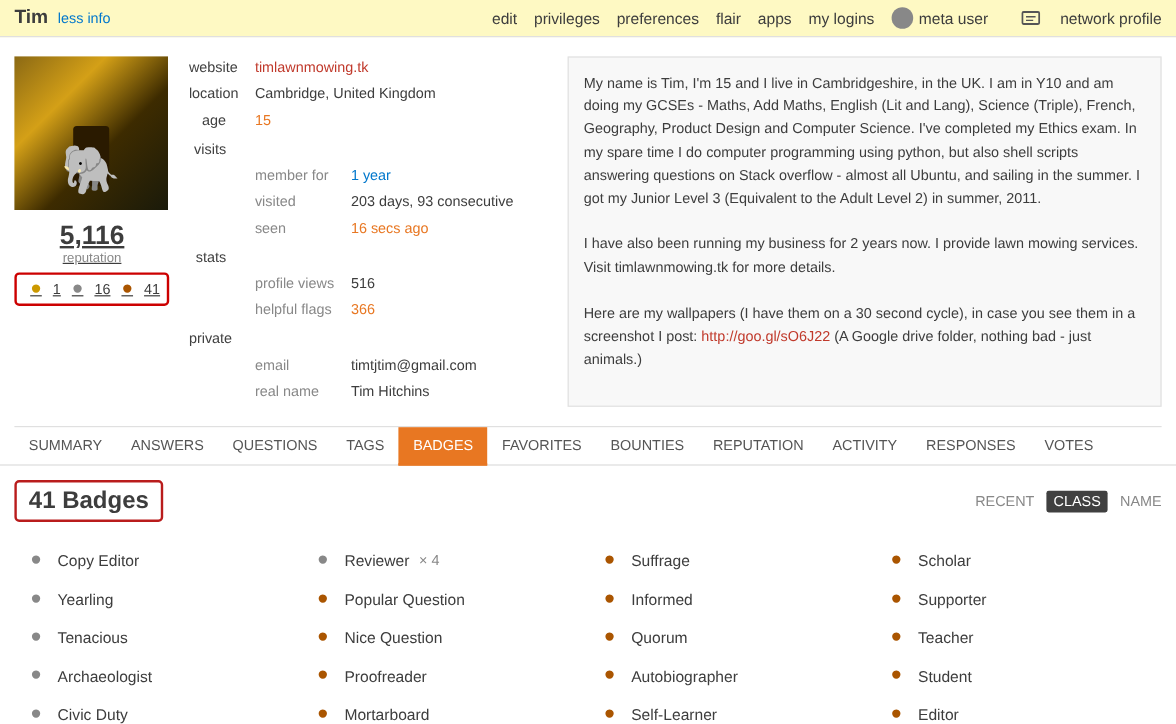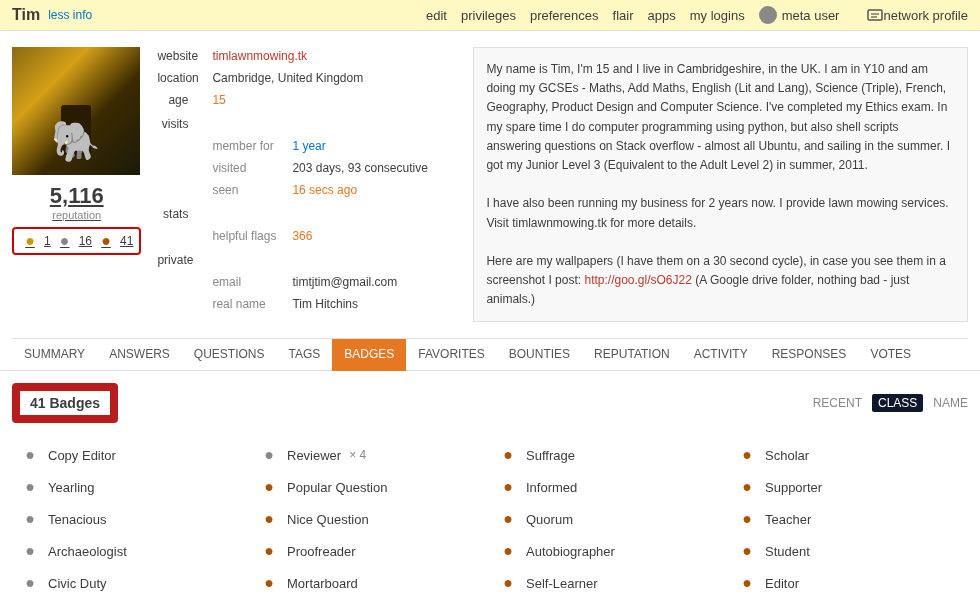--- a/index.html
+++ b/index.html
@@ -45,21 +45,21 @@
     }
     .meta-icon {
       width: 18px; height: 18px;
       background: #888;
       border-radius: 50%;
       display: inline-block;
     }
     .network-profile-btn {
       display: flex;
       align-items: center;
-      gap: 0;
+      gap: 16px;
       color: #3d3d3d;
       font-size: 13px;
     }
     .network-icon {
       width: 16px; height: 16px;
       display: inline-block;
     }
 
     
     .profile-container {
@@ -188,37 +188,37 @@
     .badges-area {
       padding: 0 12px;
     }
     .badges-header {
       display: flex;
       justify-content: space-between;
       align-items: center;
       margin-bottom: 16px;
     }
     .badges-title {
-      font-size: 14px;
+      font-size: 20px;
       font-weight: normal;
-      border: 8px solid #b91c1c;
+      border: 2px solid #b91c1c;
       border-radius: 4px;
       padding: 4px 10px;
       color: #3d3d3d;
     }
     .badges-title span { font-weight: bold; }
     .sort-options {
       display: flex;
       gap: 10px;
       align-items: center;
       font-size: 12px;
     }
     .sort-option { color: #888; cursor: pointer; }
     .sort-option.active {
-      background: #0f172a;
+      background: #404040;
       color: #fff;
       padding: 2px 6px;
       border-radius: 2px;
     }
 
     
     .badge-grid {
       display: grid;
       grid-template-columns: repeat(4, 1fr);
       gap: 0;
@@ -326,20 +326,25 @@
     <div class="bio-row">
       <span class="bio-label"></span>
       <span class="bio-field">seen</span>
       <span class="bio-value orange">16 secs ago</span>
     </div>
     <div class="bio-row" style="margin-top:6px;">
       <span class="bio-label">stats</span>
     </div>
     <div class="bio-row">
       <span class="bio-label"></span>
+      <span class="bio-field">profile views</span>
+      <span class="bio-value">516</span>
+    </div>
+    <div class="bio-row">
+      <span class="bio-label"></span>
       <span class="bio-field">helpful flags</span>
       <span class="bio-value orange">366</span>
     </div>
     <div class="bio-row" style="margin-top:6px;">
       <span class="bio-label">private</span>
     </div>
     <div class="bio-row">
       <span class="bio-label"></span>
       <span class="bio-field">email</span>
       <span class="bio-value">timtjtim@gmail.com</span>

